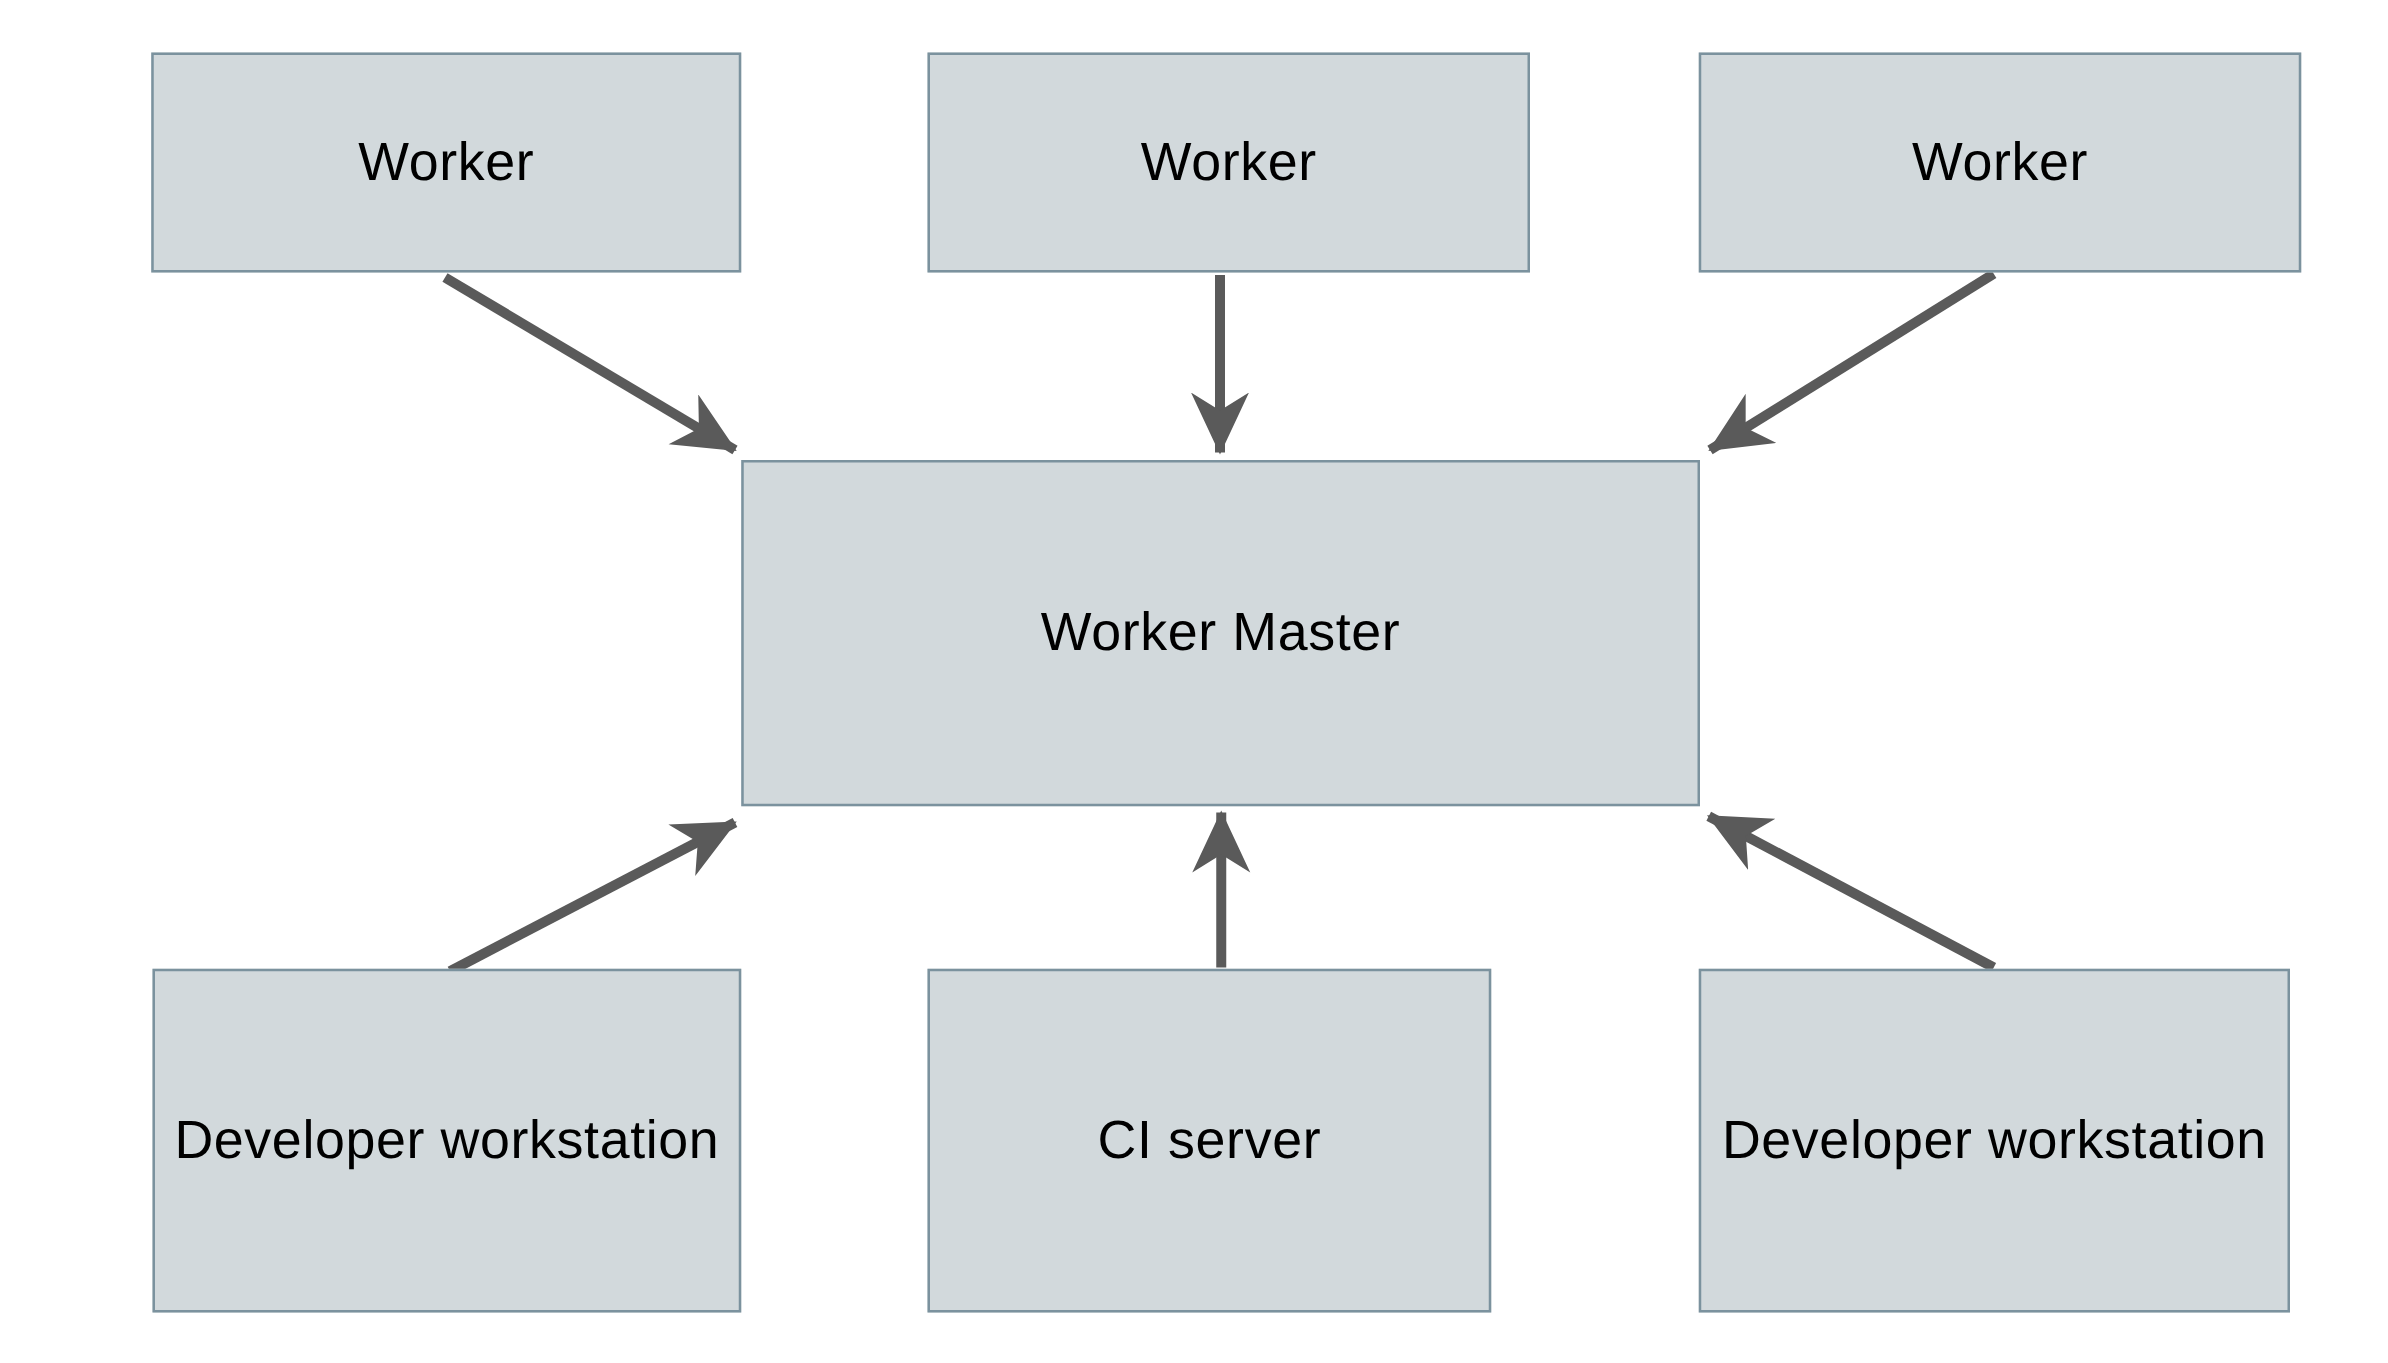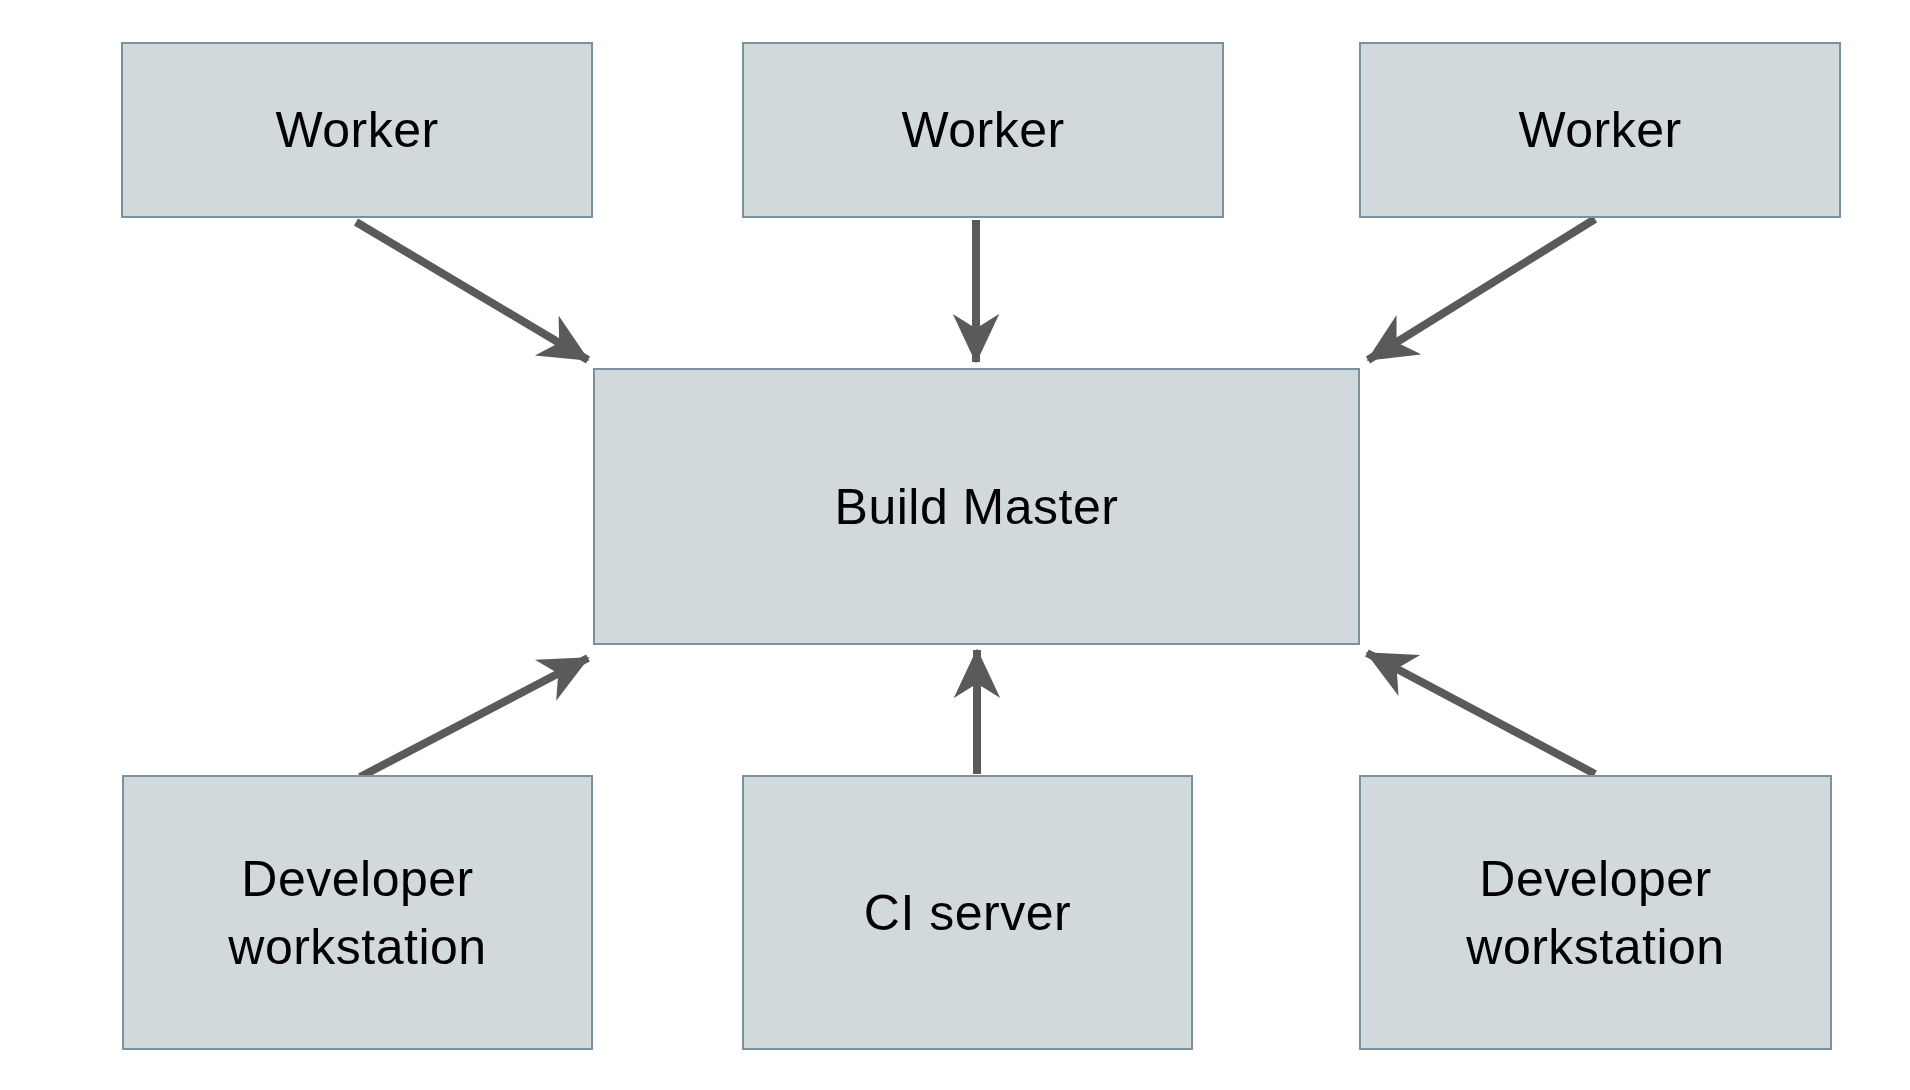--- a/index.html
+++ b/index.html
@@ -23,21 +23,21 @@
   .node {
     position: absolute;
     background: var(--node-fill, #d2d9dc);
     border: 2px solid var(--node-border, #7b929e);
     display: flex;
     align-items: center;
     justify-content: center;
     text-align: center;
   }
   .node .label {
-    font-size: 50px;
+    font-size: 43px;
     line-height: 1.36;
     color: var(--text, #000000);
     letter-spacing: 0.5px;
     padding: 0 10px;
   }
 </style>
 </head>
 <body>
 
 <div id="canvas">
@@ -62,21 +62,21 @@
 
   <div class="node" style="left: 742px; top: 42px; width: 482px; height: 176px;">
     <span class="label">Worker</span>
   </div>
 
   <div class="node" style="left: 1359px; top: 42px; width: 482px; height: 176px;">
     <span class="label">Worker</span>
   </div>
 
   <div class="node" style="left: 593px; top: 368px; width: 767px; height: 277px;">
-    <span class="label">Build Master</span>
+    <span class="label">Worker Master</span>
   </div>
 
   <div class="node" style="left: 122px; top: 775px; width: 471px; height: 275px;">
     <span class="label">Developer workstation</span>
   </div>
 
   <div class="node" style="left: 742px; top: 775px; width: 451px; height: 275px;">
     <span class="label">CI server</span>
   </div>
 

